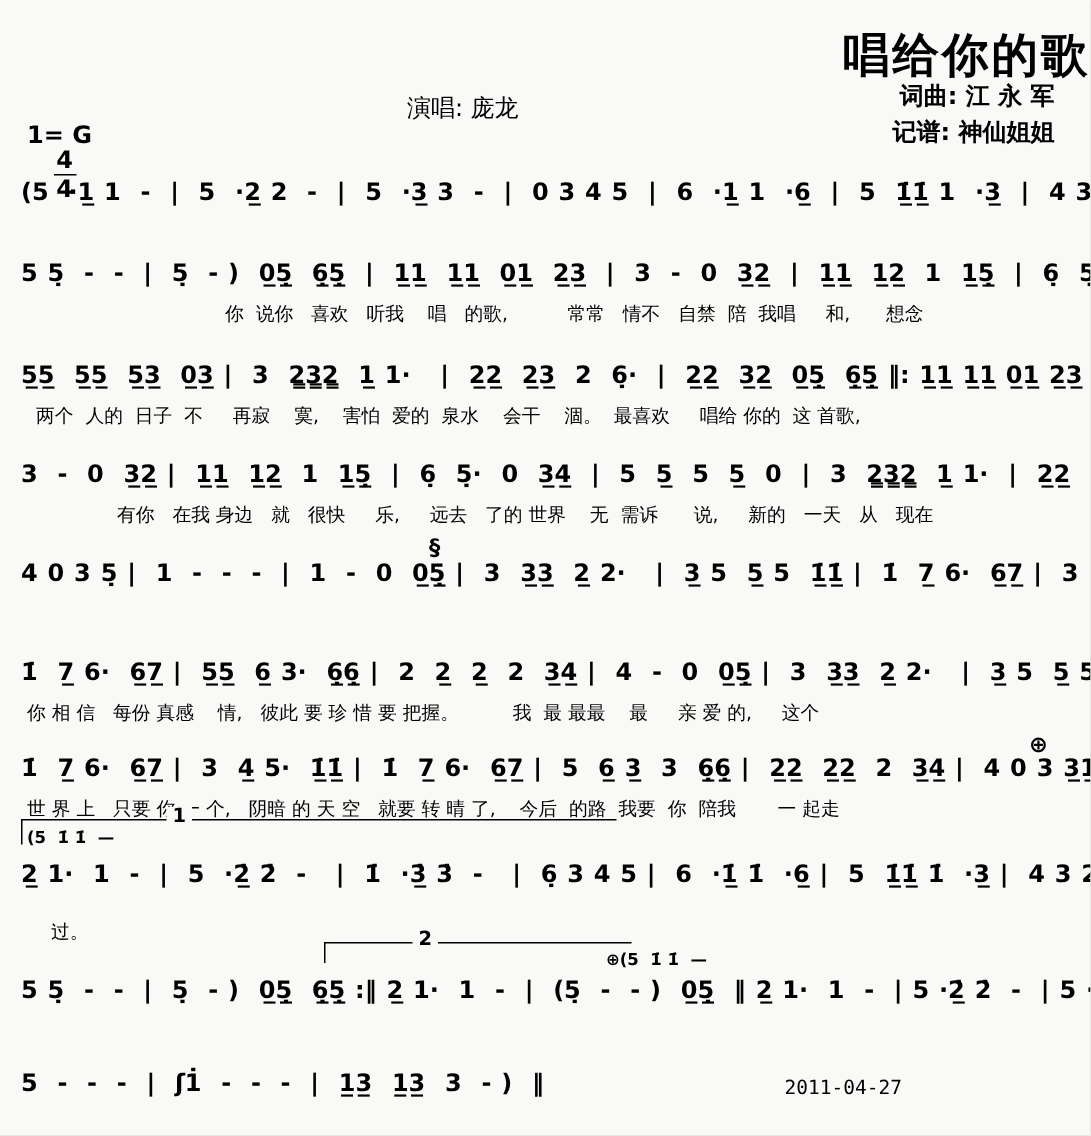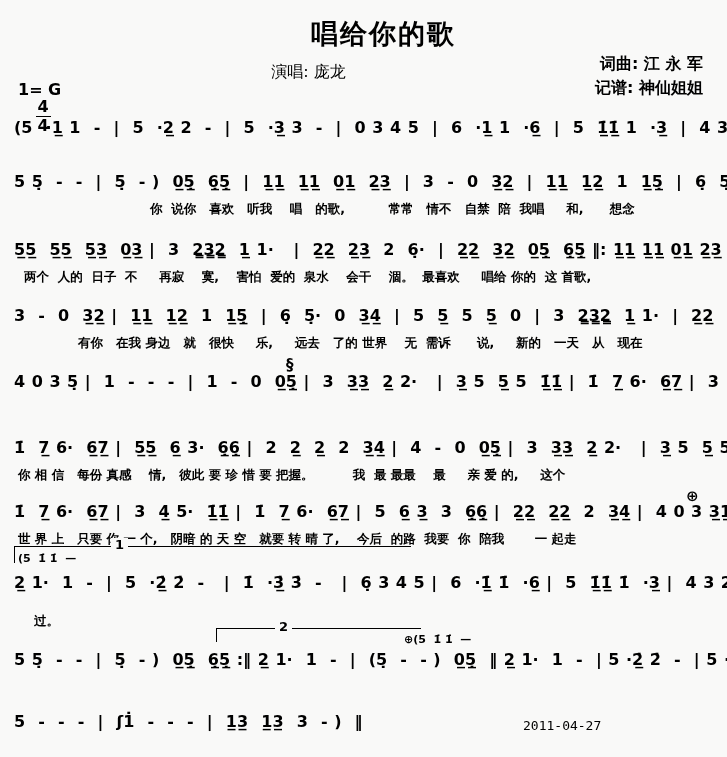--- a/index.html
+++ b/index.html
@@ -2,39 +2,39 @@
 <html><head>
 <meta charset="utf-8">
 <style>
   html,body{margin:0;padding:0;background:#e9e9e9;}
   .page{
     position:relative;width:727px;height:757px;background:#f9f9f8;
     font-family:"DejaVu Sans",sans-serif;color:#000;overflow:hidden;
     margin:0;box-shadow:0 0 4px rgba(0,0,0,.2);
   }
   .title{
-    position:absolute;left:0;right:0;top:16px;text-align:center;
-    font-size:27px;font-weight:bold;letter-spacing:2px;margin-left:40px;
+    position:absolute;left:0;right:0;top:16px;text-align:right;
+    font-size:31px;font-weight:bold;letter-spacing:2px;margin-left:40px;
   }
   .performer{
     position:absolute;left:0;right:110px;top:62px;text-align:center;
     font-size:16px;font-weight:normal;
   }
   .credit1{position:absolute;right:24px;top:54px;font-size:16px;font-weight:bold;}
   .credit2{position:absolute;right:24px;top:78px;font-size:16px;font-weight:bold;}
   .keysig{position:absolute;left:18px;top:80px;font-size:16px;font-weight:bold;display:flex;align-items:center;flex-direction:column;}
   .frac{display:inline-flex;flex-direction:column;align-items:center;margin-left:7px;line-height:1;}
   .frac .top{border-bottom:1.5px solid #000;padding:0 2px 1px;}
   .frac .bot{padding-top:1px;}
   .notes{
     position:absolute;left:14px;font-size:16px;font-weight:bold;
     white-space:pre;word-spacing:1px;line-height:1.3;
   }
   .lyrics{
-    position:absolute;font-size:12.5px;font-weight:bold;white-space:pre;line-height:1.2;
+    position:absolute;font-size:12.5px;font-weight:normal;white-space:pre;line-height:1.2;
   }
   .volta{position:absolute;border-top:1.5px solid #000;border-left:1.5px solid #000;}
   .volta .vlabel{
     position:absolute;top:-9px;font-size:13px;font-weight:bold;
     background:#f9f9f8;padding:0 4px;line-height:1.1;
   }
   .pickup{position:absolute;font-size:11px;font-weight:bold;white-space:pre;}
   .mark{position:absolute;font-size:15px;font-weight:bold;}
   .datestamp{position:absolute;font-size:13px;font-family:"DejaVu Sans Mono",monospace;}
 </style>

